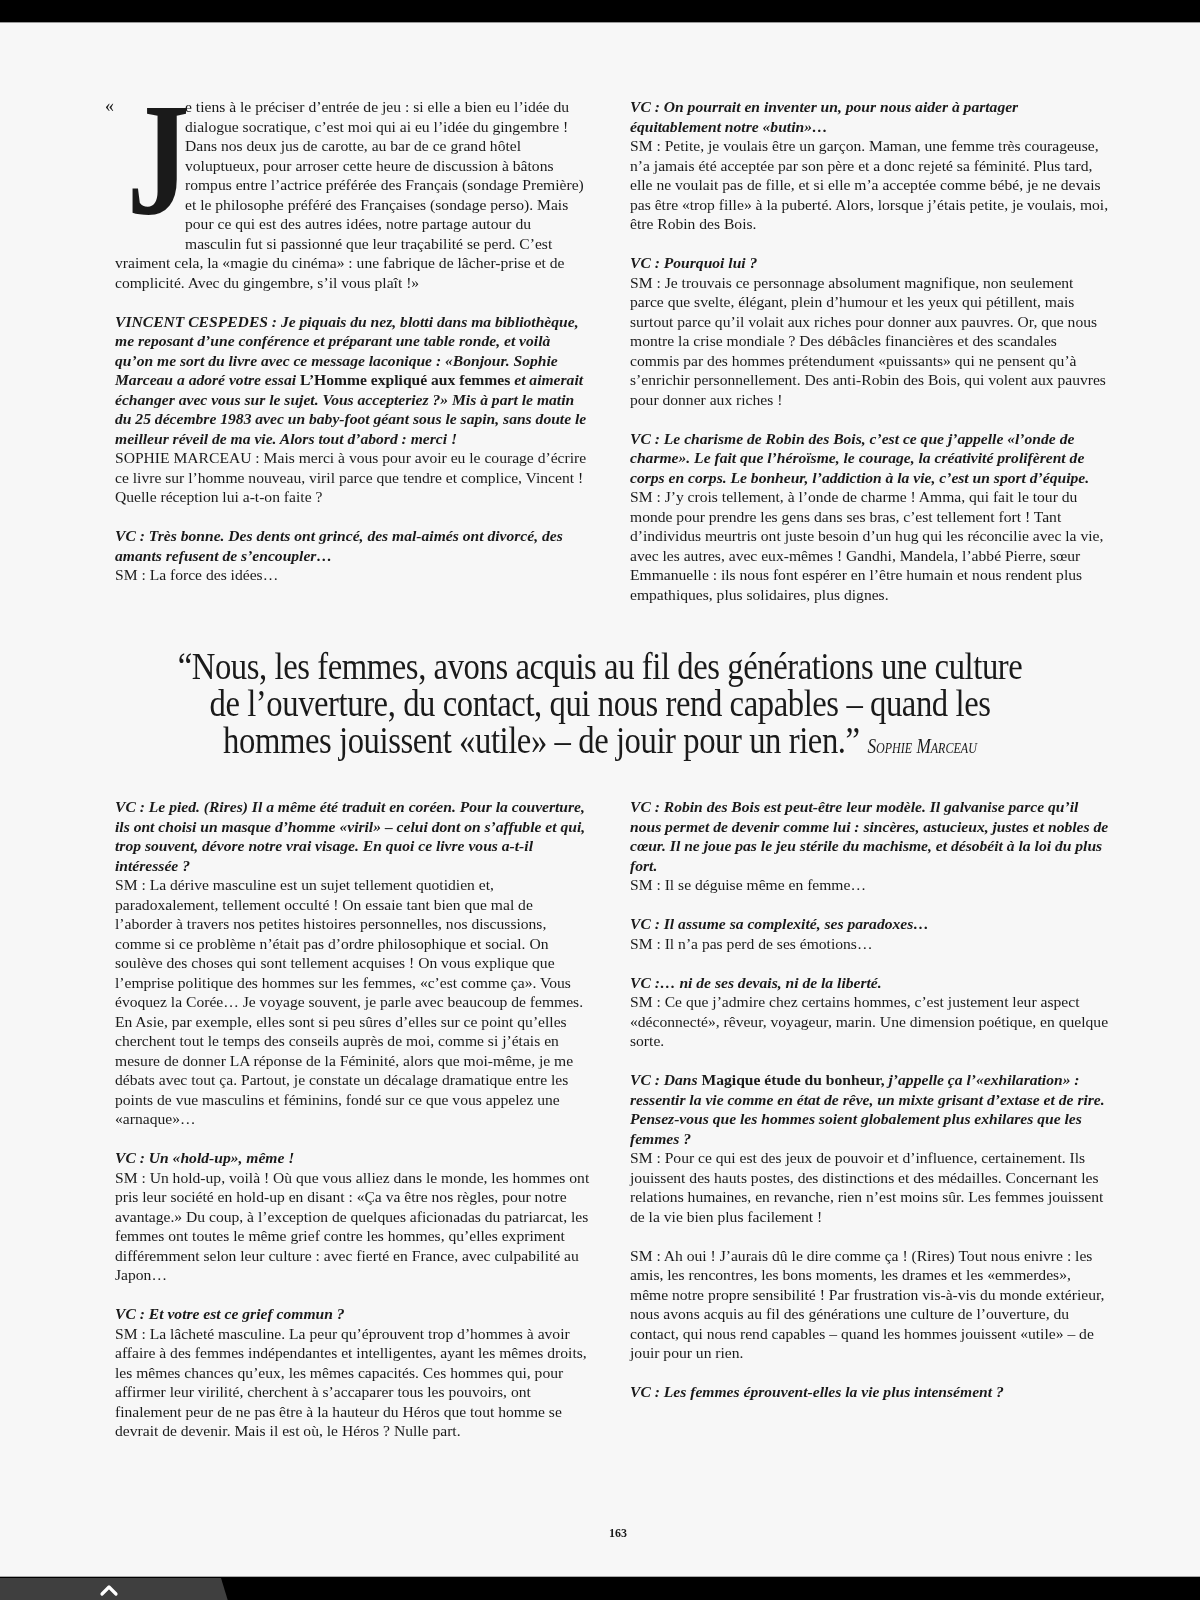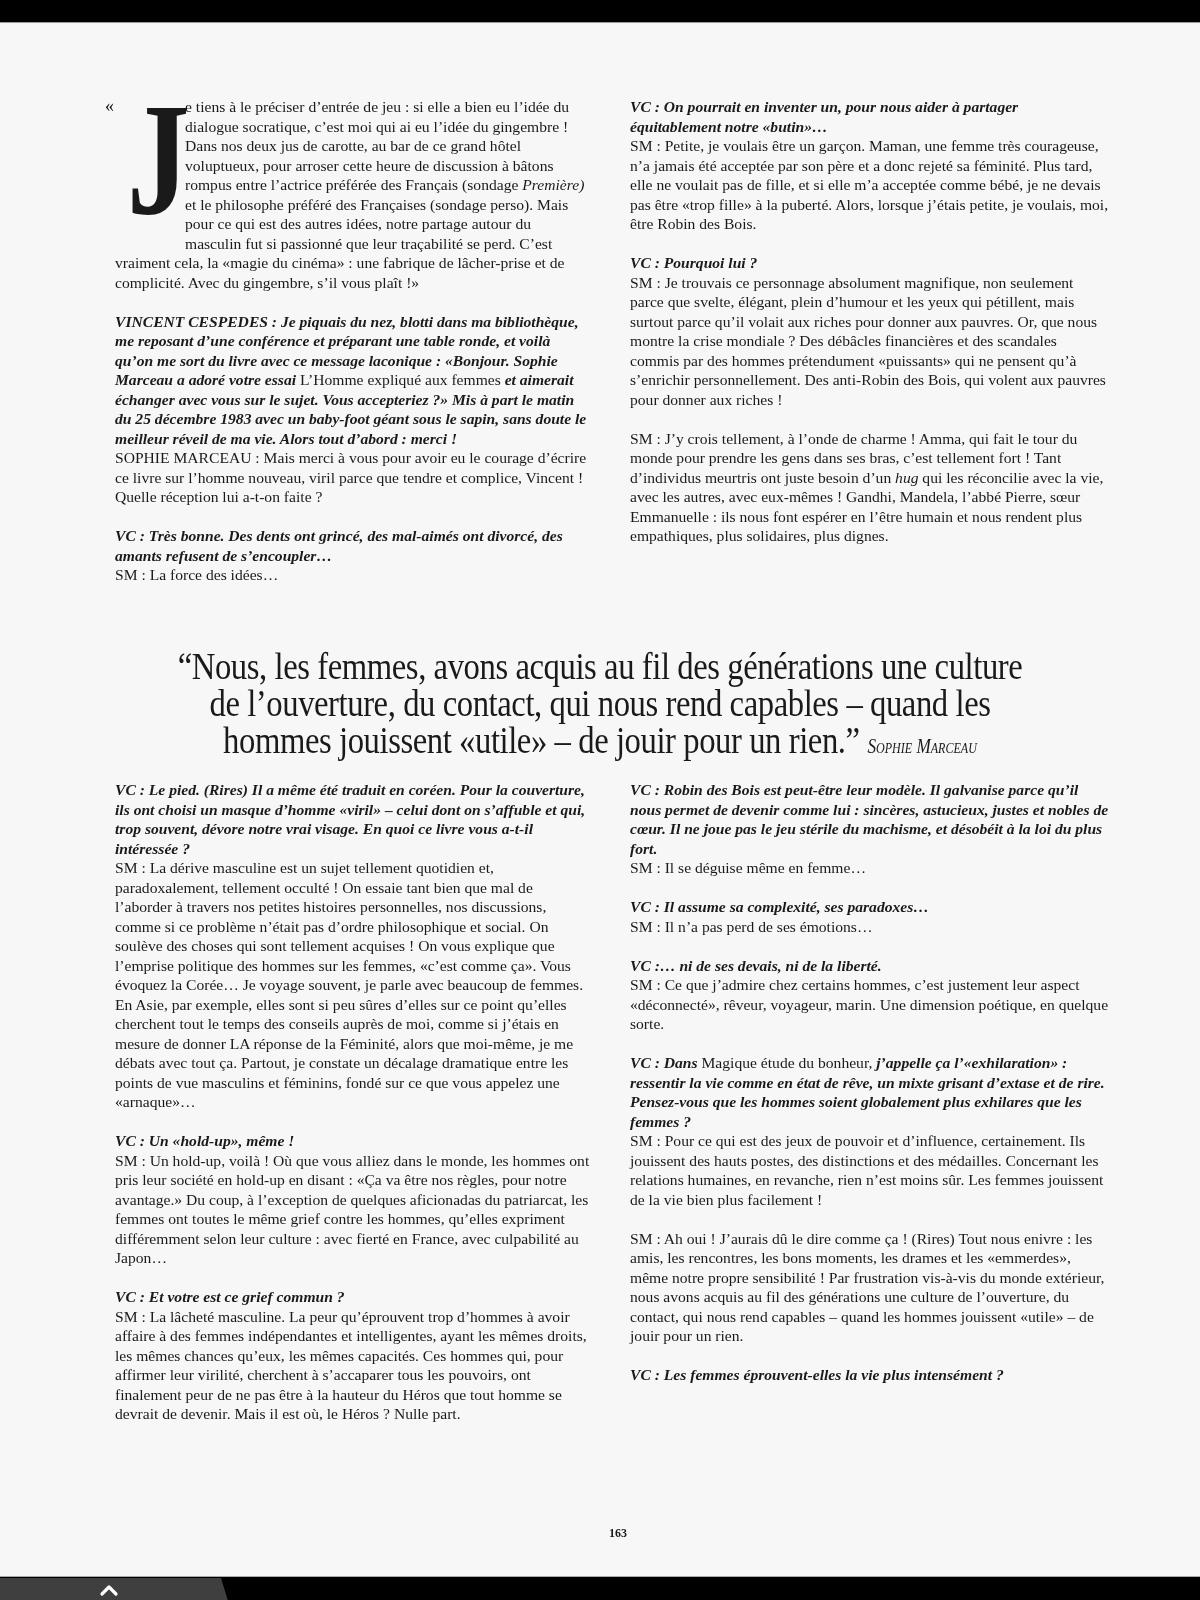--- a/index.html
+++ b/index.html
@@ -14,27 +14,27 @@
       position: absolute; left: 0; top: 1px; width: 228px; height: 23px; background: #3f3f3f;
       clip-path: polygon(0 0, 221px 0, 228px 100%, 0 100%);
       display: flex; align-items: center; justify-content: center; cursor: pointer;
     }
     .bottom-tab svg { width: 20px; height: 14px; margin-left: -10px; }
 
     .col { position: absolute; font-family: "Liberation Serif", "DejaVu Serif", serif; font-size: 15.6px; line-height: 19.5px; }
     .col-l { left: 115px; width: 475px; }
     .col-r { left: 630px; width: 480px; }
     .top-section { top: 97px; }
-    .bottom-section { top: 780px; }
+    .bottom-section { top: 797px; }
 
     .para { margin: 0 0 19.5px 0; }
     .q { font-style: italic; font-weight: bold; display: block; }
     .a { display: block; }
-    .b { font-weight: normal; font-style: normal; }
-    .i { font-style: italic; }
+    .b { font-weight: bold; font-style: normal; }
+    .i { }
 
     .intro { position: relative; }
     .open-quote { position: absolute; left: -10px; top: 0px; font-size: 18px; line-height: 19.5px; }
     .dropcap {
       float: left; font-family: "Liberation Serif", "DejaVu Serif", serif; font-weight: bold;
       font-size: 160px; line-height: 120px; height: 135px; margin: 2px 8px 0 12px; transform: scaleX(0.78); transform-origin: left top; width: 50px;
     }
 
     .pullquote {
       position: absolute; left: 100px; top: 648px; width: 1000px; text-align: center;
@@ -72,20 +72,21 @@
 <div class="col col-r top-section">
   <div class="para">
     <span class="q">VC : On pourrait en inventer un, pour nous aider à partager équitablement notre «butin»…</span>
     <span class="a">SM : Petite, je voulais être un garçon. Maman, une femme très courageuse, n’a jamais été acceptée par son père et a donc rejeté sa féminité. Plus tard, elle ne voulait pas de fille, et si elle m’a acceptée comme bébé, je ne devais pas être «trop fille» à la puberté. Alors, lorsque j’étais petite, je voulais, moi, être Robin des Bois.</span>
   </div>
   <div class="para">
     <span class="q">VC : Pourquoi lui ?</span>
     <span class="a">SM : Je trouvais ce personnage absolument magnifique, non seulement parce que svelte, élégant, plein d’humour et les yeux qui pétillent, mais surtout parce qu’il volait aux riches pour donner aux pauvres. Or, que nous montre la crise mondiale ? Des débâcles financières et des scandales commis par des hommes prétendument «puissants» qui ne pensent qu’à s’enrichir personnellement. Des anti-Robin des Bois, qui volent aux pauvres pour donner aux riches !</span>
   </div>
   <div class="para">
+    <span class="q">VC : Le charisme de Robin des Bois, c’est ce que j’appelle «l’onde de charme». Le fait que l’héroïsme, le courage, la créativité prolifèrent de corps en corps. Le bonheur, l’addiction à la vie, c’est un sport d’équipe.</span>
     <span class="a"><span>SM : J’y crois tellement, à l’onde de charme ! Amma, qui fait le tour du monde pour prendre les gens dans ses bras, c’est tellement fort ! Tant d’individus meurtris ont juste besoin d’un </span><span class="i">hug</span><span> qui les réconcilie avec la vie, avec les autres, avec eux-mêmes ! Gandhi, Mandela, l’abbé Pierre, sœur Emmanuelle : ils nous font espérer en l’être humain et nous rendent plus empathiques, plus solidaires, plus dignes.</span></span>
   </div>
 </div>
 
 <div class="pullquote">
   <span>“Nous, les femmes, avons acquis au fil des générations une culture de l’ouverture, du contact, qui nous rend capables – quand les hommes jouissent «utile» – de jouir pour un rien.”</span>
   <span class="attrib">Sophie Marceau</span>
 </div>
 
 <div class="col col-l bottom-section">

